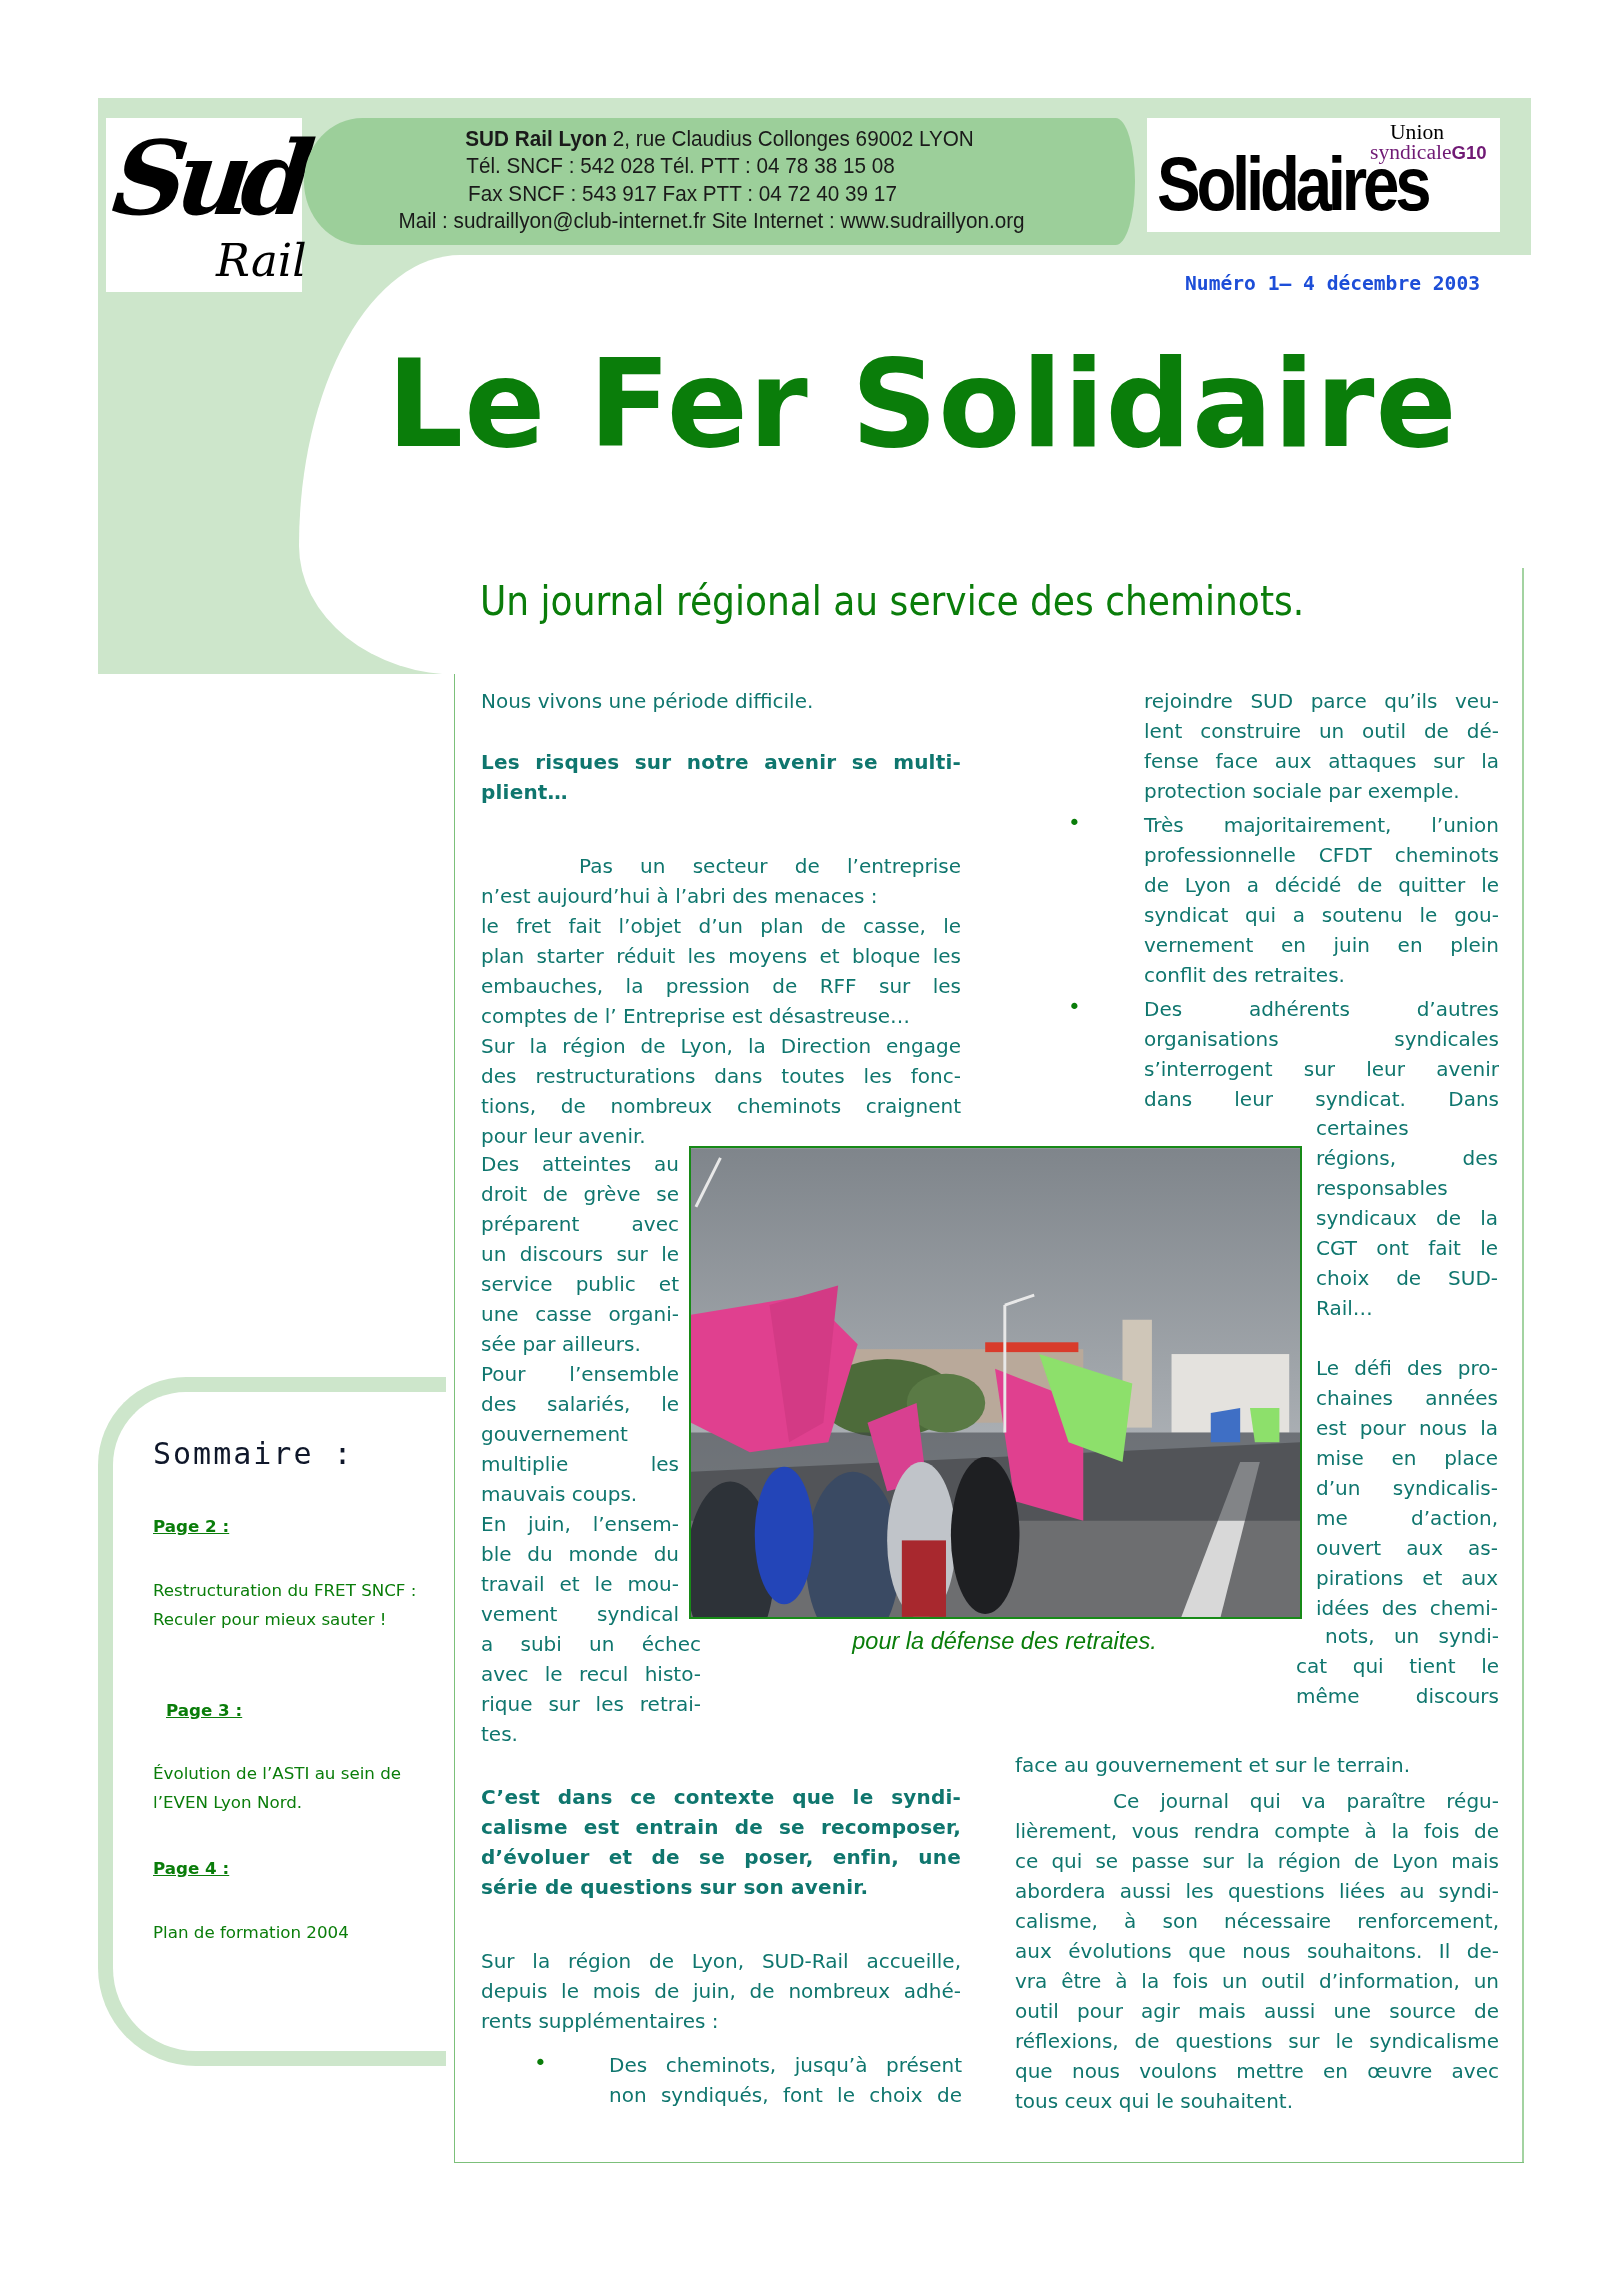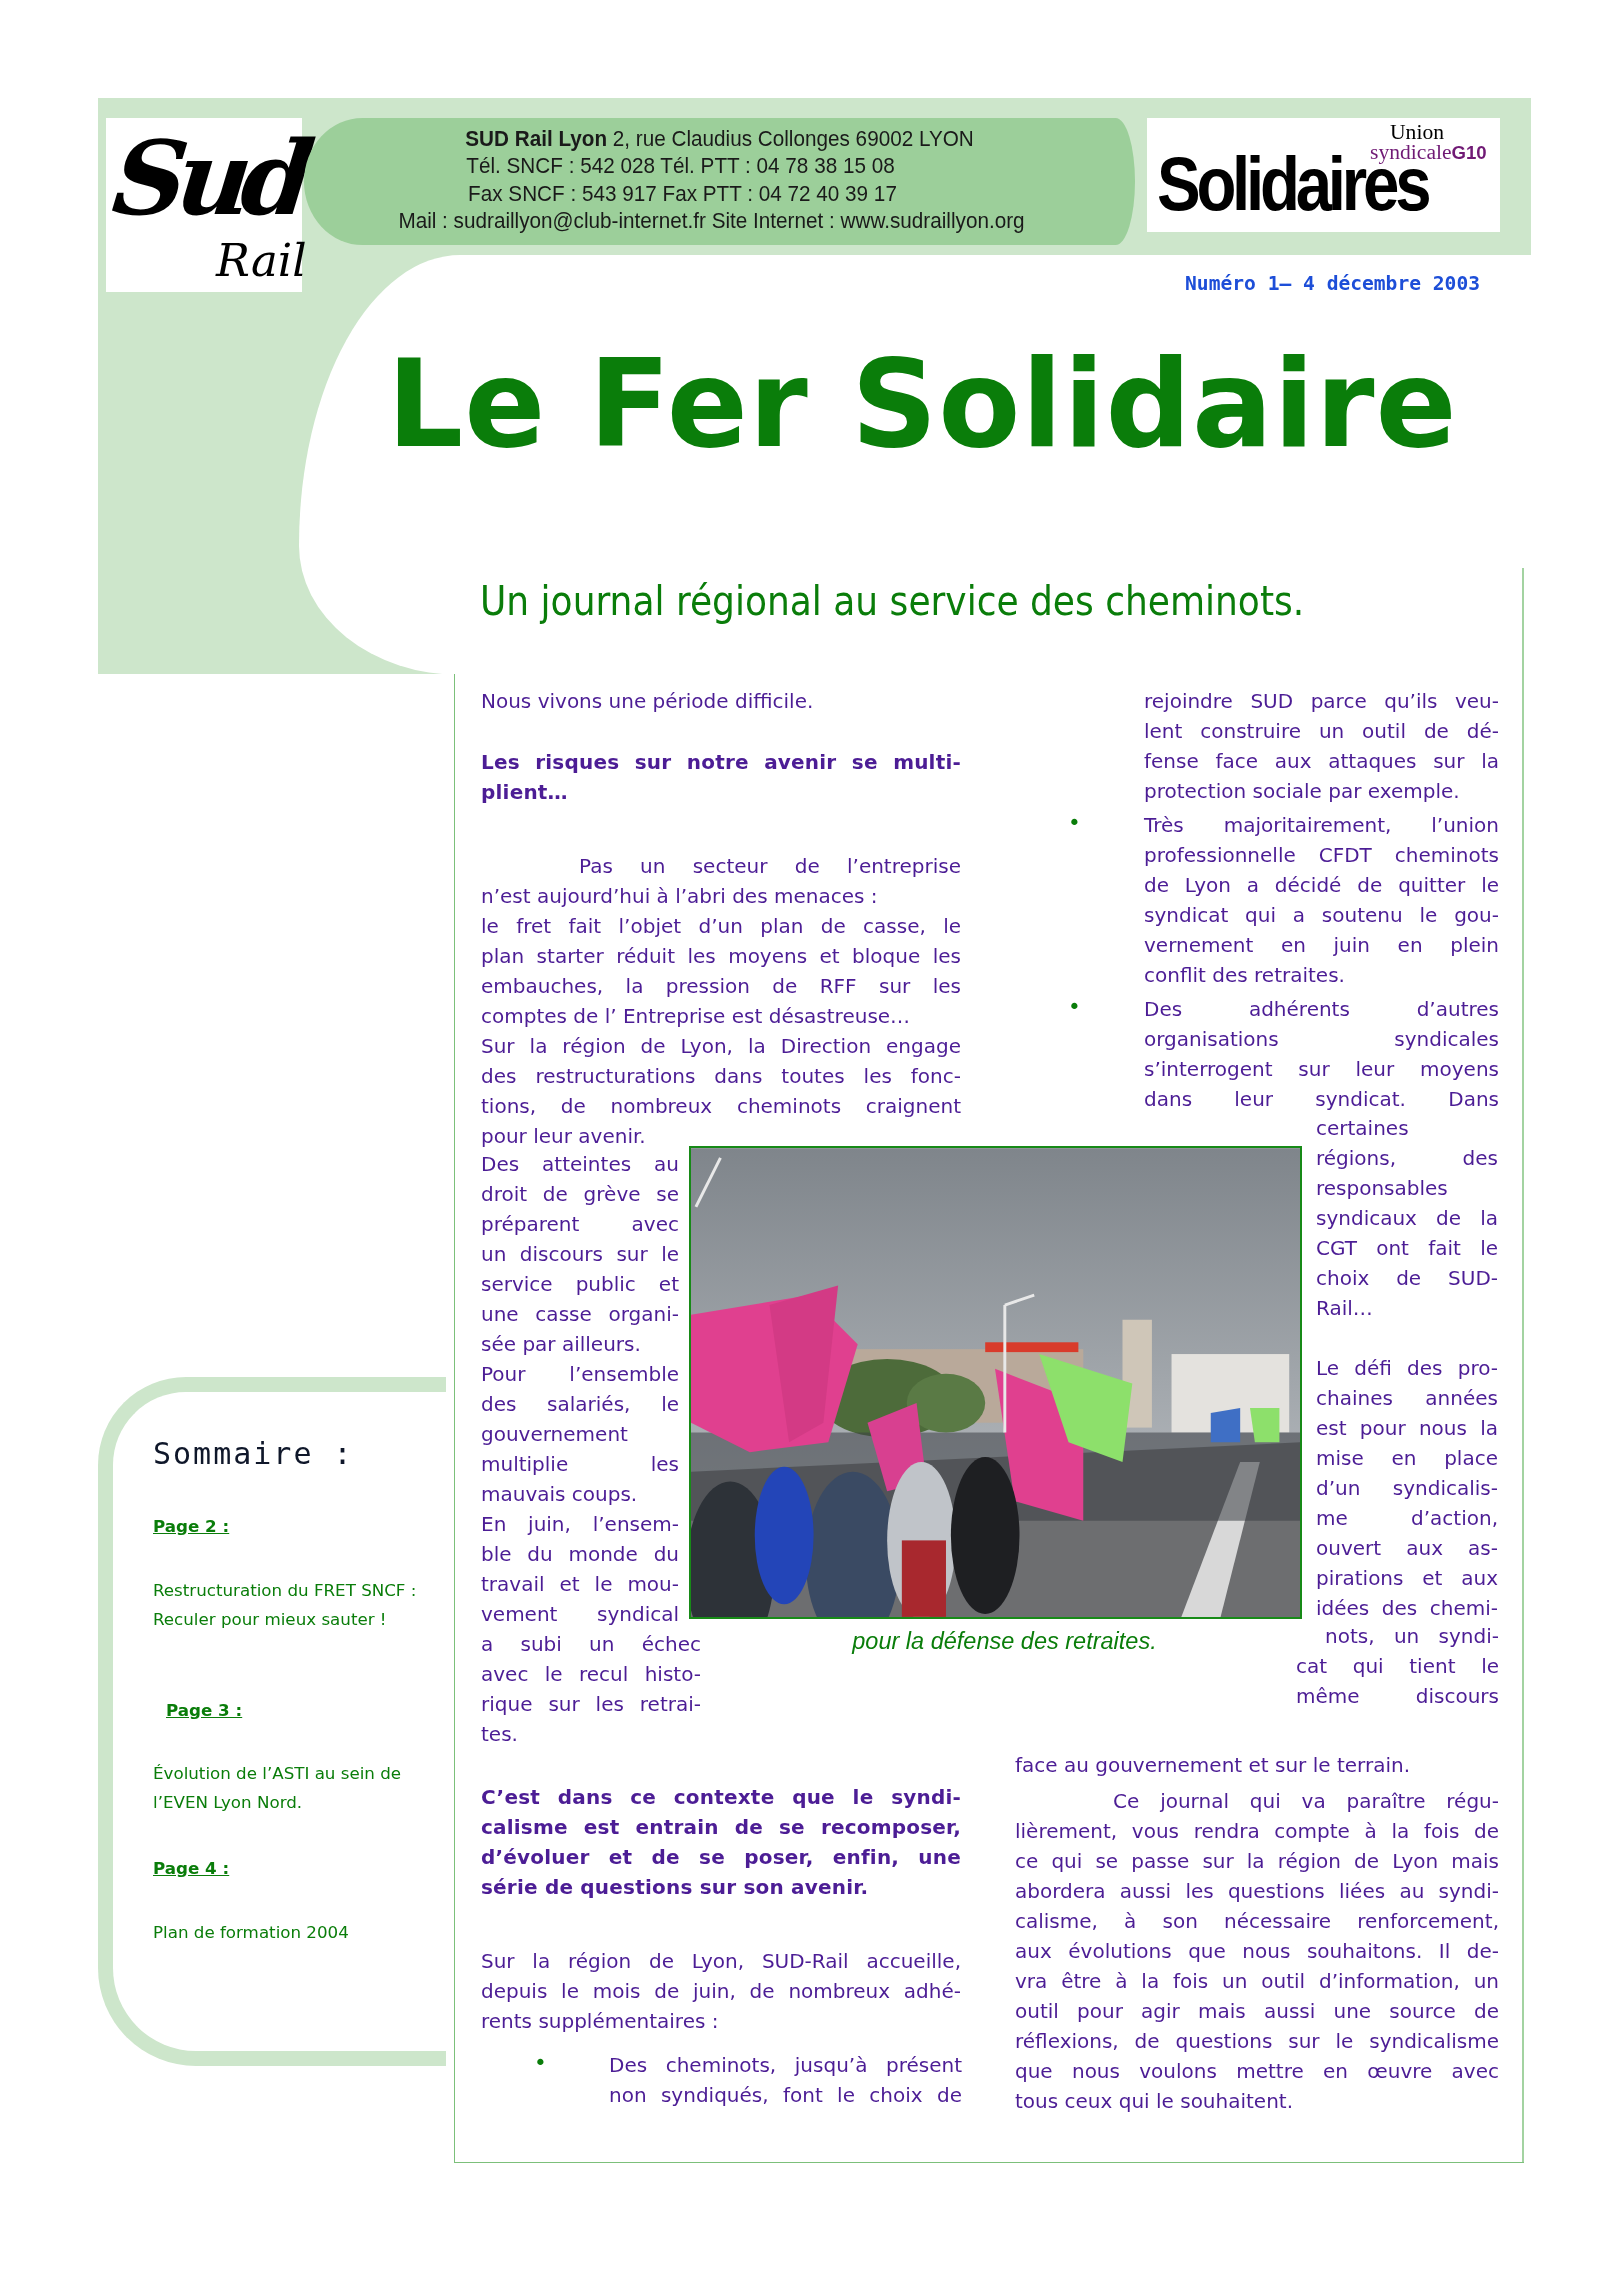--- a/index.html
+++ b/index.html
@@ -33,21 +33,21 @@
   .issue { left:1157px; top:272px; width:323px; text-align:right; font-family:"DejaVu Sans Mono", monospace;
            font-weight:bold; font-size:19.6px; color:#1d4ed8; }
   .title { left:387px; top:333px; font-family:"DejaVu Sans", sans-serif; font-weight:bold; font-size:122px;
            color:#0a7d0a; letter-spacing:1px; transform:scaleX(0.98); transform-origin:left; white-space:nowrap; }
   .subtitle { left:480px; top:578px; font-family:"DejaVu Sans", sans-serif; font-size:40px; color:#0a7d0a;
               white-space:nowrap; transform:scaleX(0.9); transform-origin:left; }
   
   .box-left { left:454px; top:674px; width:1px; height:1489px; background:#7cc07a; }
   .box-right { left:1522px; top:568px; width:2px; height:1595px; background:#a3d3a1; }
   .box-bottom { left:454px; top:2162px; width:1070px; height:1px; background:#7cc07a; }
-  .txt { position:absolute; font-family:"DejaVu Sans", sans-serif; font-size:20px; color:#4c1d95;
+  .txt { position:absolute; font-family:"DejaVu Sans", sans-serif; font-size:20px; color:#0f766e;
          line-height:30px; }
   .txt .l { display:block; white-space:nowrap; text-align:justify; text-align-last:justify; height:30px; }
   .txt .l.last { text-align-last:left; }
   .bold { font-weight:bold; font-family:"DejaVu Sans", sans-serif; letter-spacing:0.2px; }
   .bullet { position:absolute; font-size:21.6px; color:#0a7d0a; }
   .photo { left:689px; top:1146px; width:609px; height:469px; border:2.9px solid #178a17; overflow:hidden; }
   .caption { left:686px; top:1627px; width:637px; text-align:center; font-family:"Liberation Sans", sans-serif;
              font-style:italic; font-size:23.5px; line-height:28px; color:#0a7d0a; }
   
   .som { left:98px; top:1377px; width:333px; height:659px; border:15.7px solid #cde6cb; border-right:none;
@@ -168,21 +168,21 @@
   <span class="l">de Lyon a décidé de quitter le</span>
   <span class="l">syndicat qui a soutenu le gou-</span>
   <span class="l">vernement en juin en plein</span>
   <span class="l last">conflit des retraites.</span>
 </div>
 
 <span class="bullet" style="left:1068px; top:994px;">•</span>
 <div class="txt" style="left:1144px; top:994px; width:355px;">
   <span class="l">Des adhérents d’autres</span>
   <span class="l">organisations syndicales</span>
-  <span class="l">s’interrogent sur leur moyens</span>
+  <span class="l">s’interrogent sur leur avenir</span>
   <span class="l">dans leur syndicat. Dans</span>
 </div>
 <div class="txt" style="left:1316px; top:1113px; width:182px;">
   <span class="l">certaines</span>
   <span class="l">régions, des</span>
   <span class="l">responsables</span>
   <span class="l">syndicaux de la</span>
   <span class="l">CGT ont fait le</span>
   <span class="l">choix de SUD-</span>
   <span class="l last">Rail…</span>

